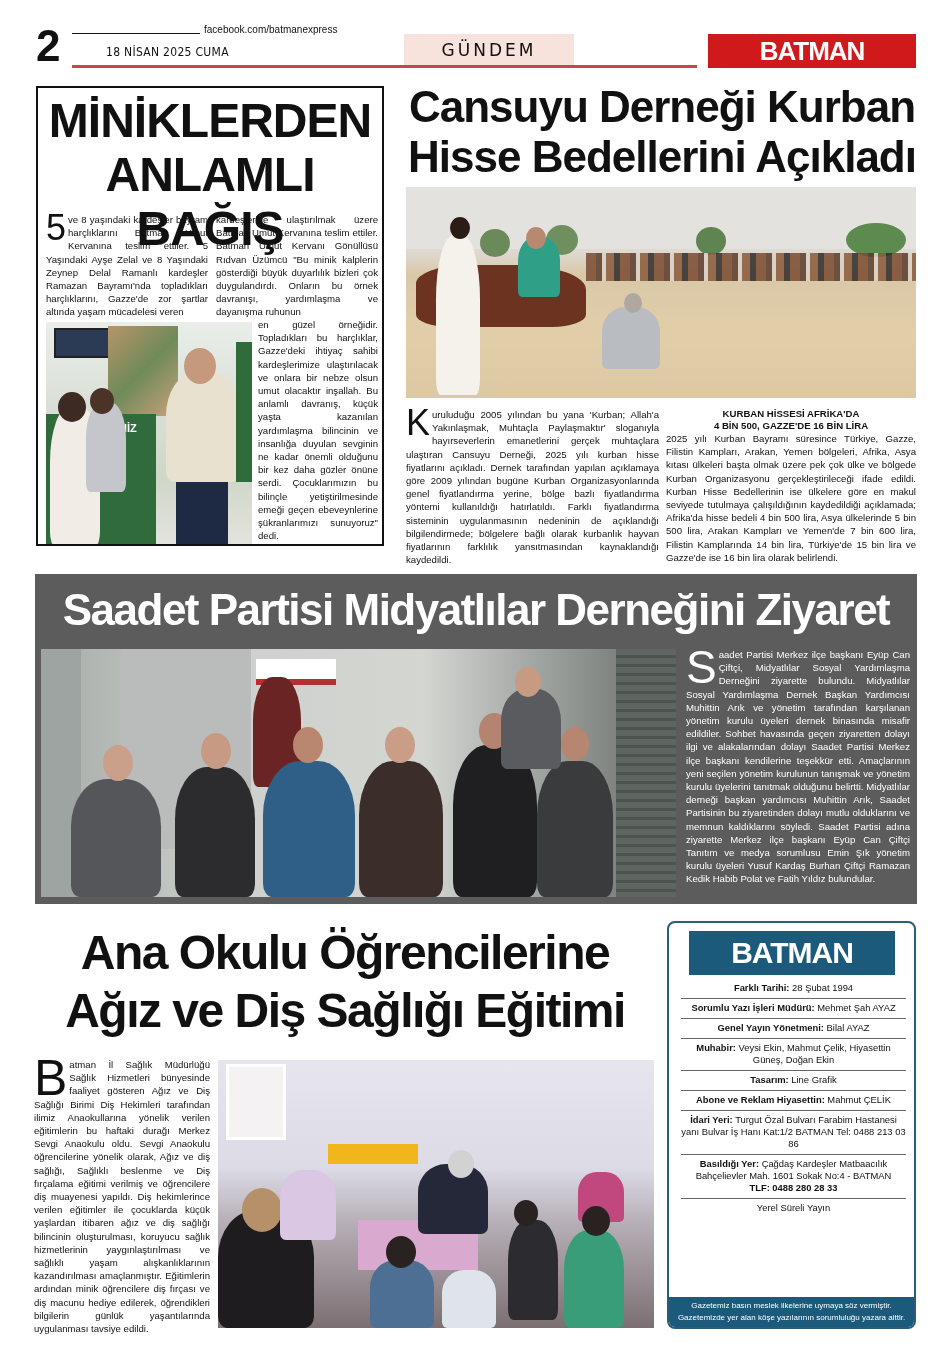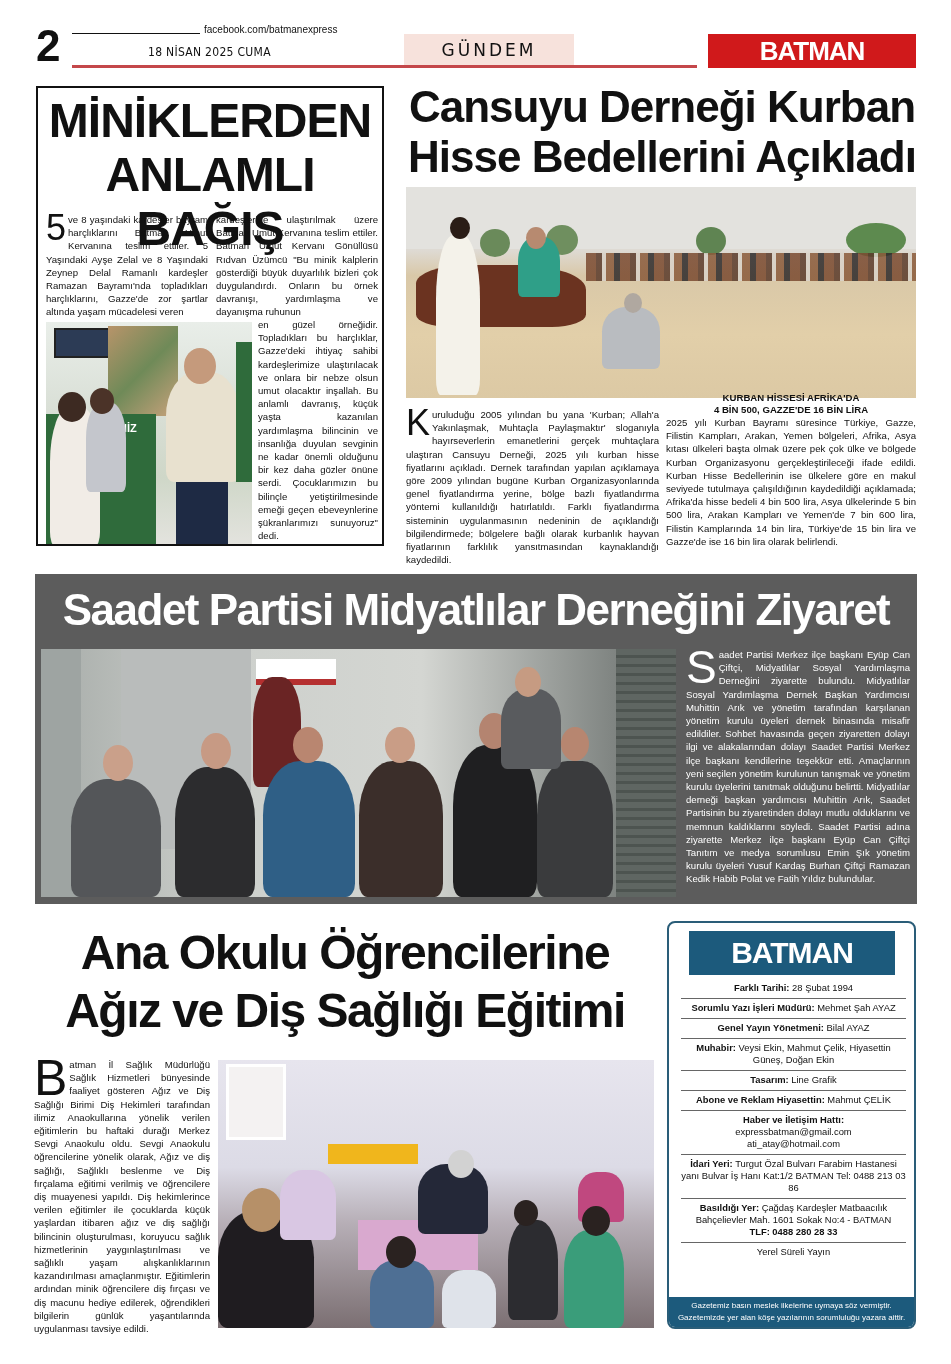--- a/index.html
+++ b/index.html
@@ -5,40 +5,40 @@
   * { box-sizing: border-box; margin: 0; padding: 0; }
   html, body { width: 951px; height: 1364px; background: #ffffff; overflow: hidden; }
   body { position: relative; font-family: "Liberation Sans", sans-serif; color: #111; }
 
   .abs { position: absolute; }
 
   
   .page-num { left: 36px; top: 24px; font: bold 44px/44px "Liberation Sans", sans-serif; color: #111; letter-spacing: -2px; }
   .hdr-line-top { left: 72px; top: 33px; width: 128px; height: 1px; background: #111; }
   .hdr-fb { left: 204px; top: 24px; font-size: 10px; color: #111; }
-  .hdr-date { left: 106px; top: 45px; font: 12px "DejaVu Sans Condensed", "DejaVu Sans", sans-serif; letter-spacing: 0.3px; color: #111; margin-left: 42px; }
+  .hdr-date { left: 106px; top: 45px; font: 12px "DejaVu Sans Condensed", "DejaVu Sans", sans-serif; letter-spacing: 0.3px; color: #111; }
   .hdr-red-line { left: 72px; top: 65px; width: 625px; height: 3px; background: #c4474a; }
   .hdr-section { left: 404px; top: 34px; width: 170px; height: 32px; background: #f7e2dc; font: 17px "DejaVu Sans", sans-serif; letter-spacing: 3px; text-align: center; line-height: 32px; color: #111; }
   .logo-top { left: 708px; top: 34px; width: 208px; height: 34px; background: #d0191b; color: #fff; font: bold 26px/34px "Liberation Sans", sans-serif; text-align: center; letter-spacing: -1px; font-stretch: condensed; transform-origin: left; }
 
   
   .left-box { left: 36px; top: 86px; width: 348px; height: 460px; border: 2px solid #111; }
   .left-title { left: 44px; top: 94px; width: 332px; text-align: center; font: bold 48px/54px "Liberation Sans", sans-serif; letter-spacing: -1px; color: #111; }
   .body-text { font: 9.6px/13.2px "Liberation Sans", sans-serif; color: #111; text-align: justify; hyphens: auto; }
   .drop { float: left; font-size: 36px; line-height: 28px; margin-right: 2px; margin-top: 1px; font-weight: normal; }
   .col-l1 { left: 46px; top: 213px; width: 162px; }
   .col-l2 { left: 216px; top: 213px; width: 162px; }
   .col-l3 { left: 258px; top: 318px; width: 120px; }
   .photo-kids { left: 46px; top: 322px; width: 206px; height: 222px; background: linear-gradient(180deg,#e9eee9 0%,#d9dfd6 40%,#cfd7c8 70%,#e3e3de 100%); overflow: hidden; }
 
   
   .cansu-title { left: 404px; top: 82px; width: 516px; text-align: center; font: bold 44px/50px "Liberation Sans", sans-serif; letter-spacing: -1px; color: #111; }
   .photo-cows { left: 406px; top: 187px; width: 510px; height: 211px; background: linear-gradient(180deg,#e7e5e0 0%,#dedad3 30%,#d9c8a8 42%,#e2cfa9 70%,#dcc9a4 100%); overflow: hidden; }
   .col-c1 { left: 406px; top: 408px; width: 253px; }
-  .col-c2 { left: 666px; top: 392px; width: 250px; }
+  .col-c2 { left: 666px; top: 408px; width: 250px; }
   .sub-head { font: bold 9.6px/12px "Liberation Sans", sans-serif; text-align: center; }
 
   
   .saadet-block { left: 35px; top: 574px; width: 882px; height: 330px; background: #5c5c5c; }
   .saadet-title { left: 35px; top: 582px; width: 882px; text-align: center; font: bold 44px/56px "Liberation Sans", sans-serif; color: #fff; letter-spacing: -1.5px; }
   .photo-group { left: 41px; top: 649px; width: 635px; height: 248px; background: linear-gradient(90deg,#a7aca9 0%,#cdd0cc 30%,#d4d6d2 60%,#808582 90%,#6c716e 100%); overflow: hidden; }
   .col-s { left: 686px; top: 648px; width: 224px; color: #fff; }
   .col-s .drop { font-size: 46px; line-height: 36px; }
 
   
@@ -181,21 +181,20 @@
 
 <div class="abs imprint">
   <div class="imprint-logo">BATMAN EXPRESS</div>
   <div class="imprint-rows">
     <div class="irow"><b>Farklı Tarihi:</b> <span>28 Şubat 1994</span></div>
     <div class="irow"><b>Sorumlu Yazı İşleri Müdürü:</b> <span>Mehmet Şah AYAZ</span></div>
     <div class="irow"><b>Genel Yayın Yönetmeni:</b> <span>Bilal AYAZ</span></div>
     <div class="irow"><b>Muhabir:</b> <span>Veysi Ekin, Mahmut Çelik, Hiyasettin Güneş, Doğan Ekin</span></div>
     <div class="irow"><b>Tasarım:</b> <span>Line Grafik</span></div>
     <div class="irow"><b>Abone ve Reklam Hiyasettin:</b> <span>Mahmut ÇELİK</span></div>
-    <div class="irow"><b>Haber ve İletişim Hattı:</b><br><span>expressbatman@gmail.com</span><br><span>ati_atay@hotmail.com</span></div>
     <div class="irow"><b>İdari Yeri:</b> <span>Turgut Özal Bulvarı Farabim Hastanesi yanı Bulvar İş Hanı Kat:1/2 BATMAN Tel: 0488 213 03 86</span></div>
     <div class="irow"><b>Basıldığı Yer:</b> <span>Çağdaş Kardeşler Matbaacılık Bahçelievler Mah. 1601 Sokak No:4 - BATMAN</span><br><b>TLF: 0488 280 28 33</b></div>
     <div class="irow last"><span>Yerel Süreli Yayın</span></div>
   </div>
   <div class="imprint-footer">
     <div>Gazetemiz basın meslek ilkelerine uymaya söz vermiştir.</div>
     <div>Gazetemizde yer alan köşe yazılarının sorumluluğu yazara aittir.</div>
   </div>
 </div>
 

